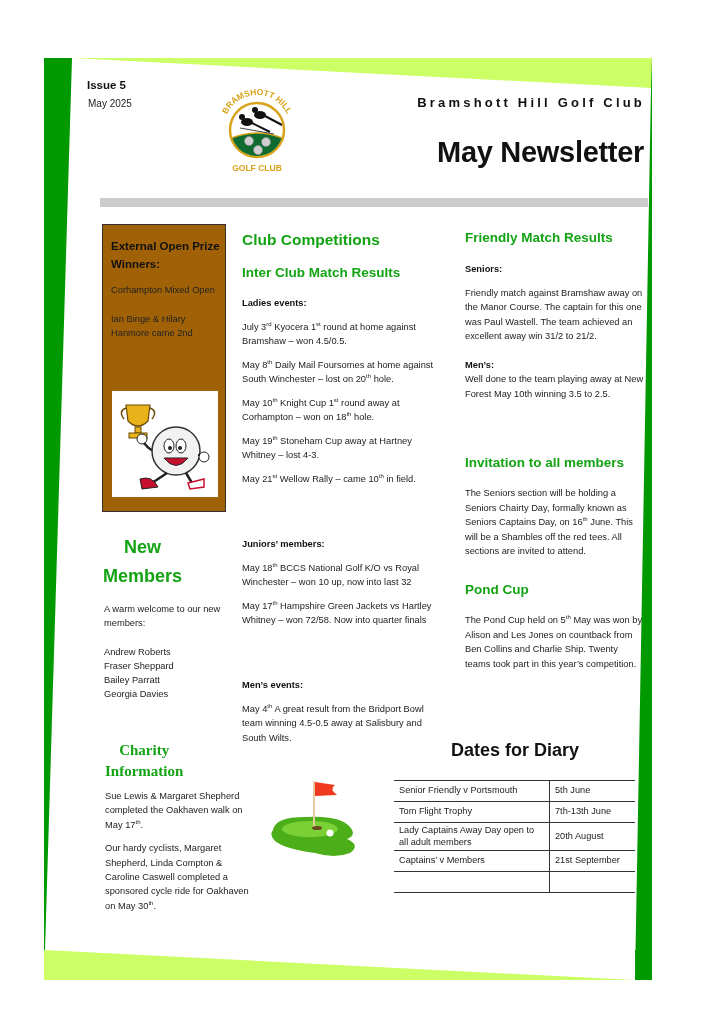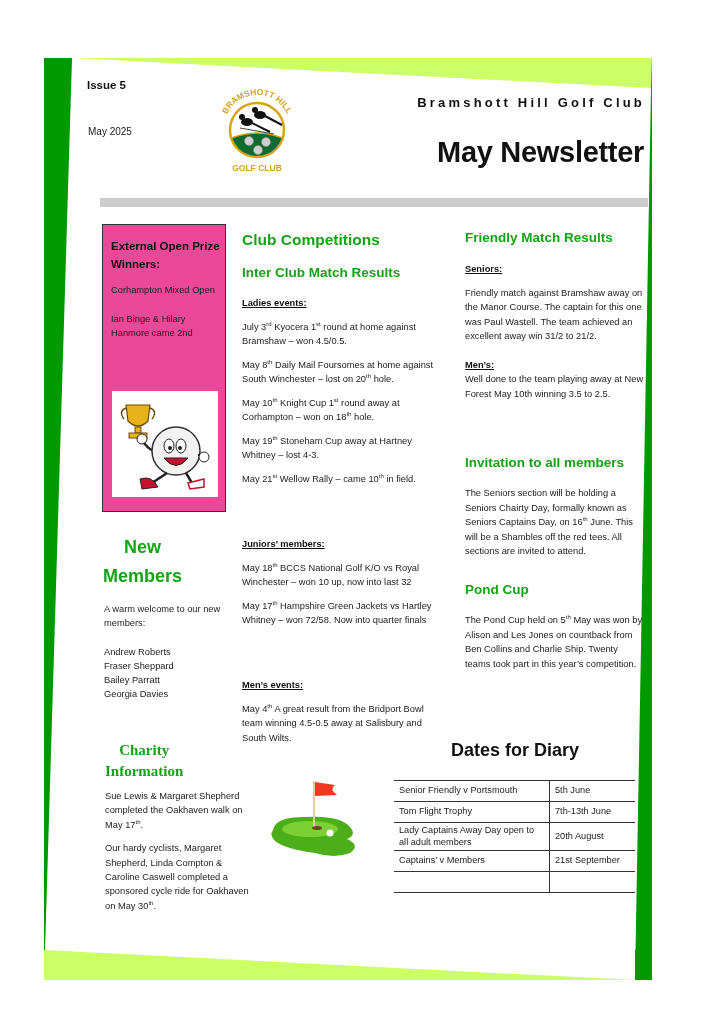--- a/index.html
+++ b/index.html
@@ -1,35 +1,35 @@
 <!DOCTYPE html>
 <html><head>
 <meta charset="utf-8">
 <style>
   html, body { margin: 0; padding: 0; background: #ffffff; }
   body { width: 724px; height: 1024px; position: relative; overflow: hidden; font-family: "Liberation Sans", "DejaVu Sans", sans-serif; color: #222; }
   .deco { position: absolute; left: 0; top: 0; width: 724px; height: 1024px; }
   .abs { position: absolute; }
   .issue { left: 87px; top: 79px; font-size: 11.5px; font-weight: bold; color: #111; }
-  .date { left: 88px; top: 98px; font-size: 10px; color: #222; margin-top: 28px; }
+  .date { left: 88px; top: 98px; font-size: 10px; color: #222; }
   .logo { left: 212px; top: 78px; width: 90px; height: 100px; }
   .club-name { left: 370px; top: 95px; width: 275px; text-align: right; font-size: 13px; font-weight: bold; letter-spacing: 3.2px; color: #111; }
   .news-title { left: 380px; top: 136px; width: 264px; text-align: right; font-size: 29px; font-weight: bold; color: #111; letter-spacing: -0.3px; }
   .rule { left: 100px; top: 198px; width: 548px; height: 9px; background: #cccccc; }
 
-  .prize-box { left: 102px; top: 224px; width: 124px; height: 288px; background: #ec4899; border: 1px solid #333; box-sizing: border-box; }
+  .prize-box { left: 102px; top: 224px; width: 124px; height: 288px; background: #a16207; border: 1px solid #333; box-sizing: border-box; }
   .prize-title { position: absolute; left: 8px; top: 12px; width: 110px; font-size: 11.5px; font-weight: bold; line-height: 18px; color: #111; }
   .prize-text { position: absolute; left: 8px; top: 58px; width: 112px; font-size: 9.3px; line-height: 14.5px; color: #222; }
   .prize-img { position: absolute; left: 9px; top: 166px; width: 106px; height: 106px; background: #fff; }
 
   .h-green { color: #13a313; font-weight: bold; text-align: center; }
   .col-mid { left: 242px; width: 200px; font-size: 9.3px; line-height: 14.5px; color: #222; }
   .col-mid p { margin: 0 0 9px 0; }
   .col-right { left: 465px; width: 180px; font-size: 9.3px; line-height: 14.5px; color: #222; }
-  .bold-label { font-weight: bold; color: #111; text-decoration: underline; }
+  .bold-label { font-weight: bold; color: #111; }
   sup { font-size: 6px; line-height: 0; }
 
   .dates-title { left: 395px; top: 740px; width: 240px; text-align: center; font-size: 18px; font-weight: bold; color: #111; }
   table.diary { position: absolute; left: 394px; top: 780px; width: 241px; border-collapse: collapse; font-size: 9.2px; color: #222; }
   table.diary td { border-top: 1px solid #333; border-bottom: 1px solid #333; padding: 2px 5px; vertical-align: middle; line-height: 11.5px; }
   table.diary td.c1 { width: 145px; border-right: 1px solid #333; }
   table.diary tr { height: 21px; }
   table.diary tr.tall { height: 27px; }
 </style>
 </head>

